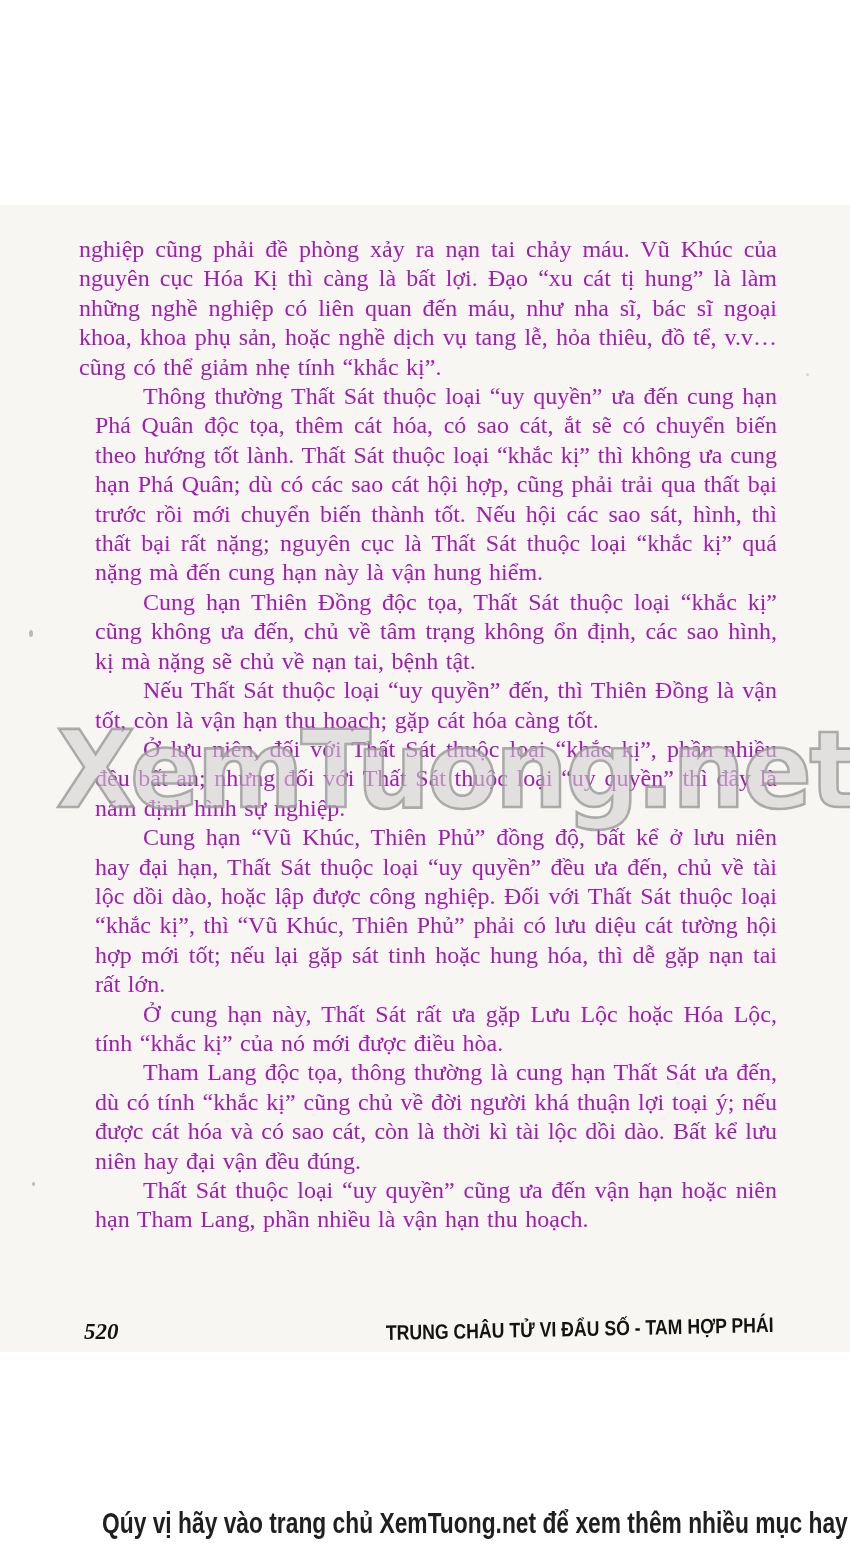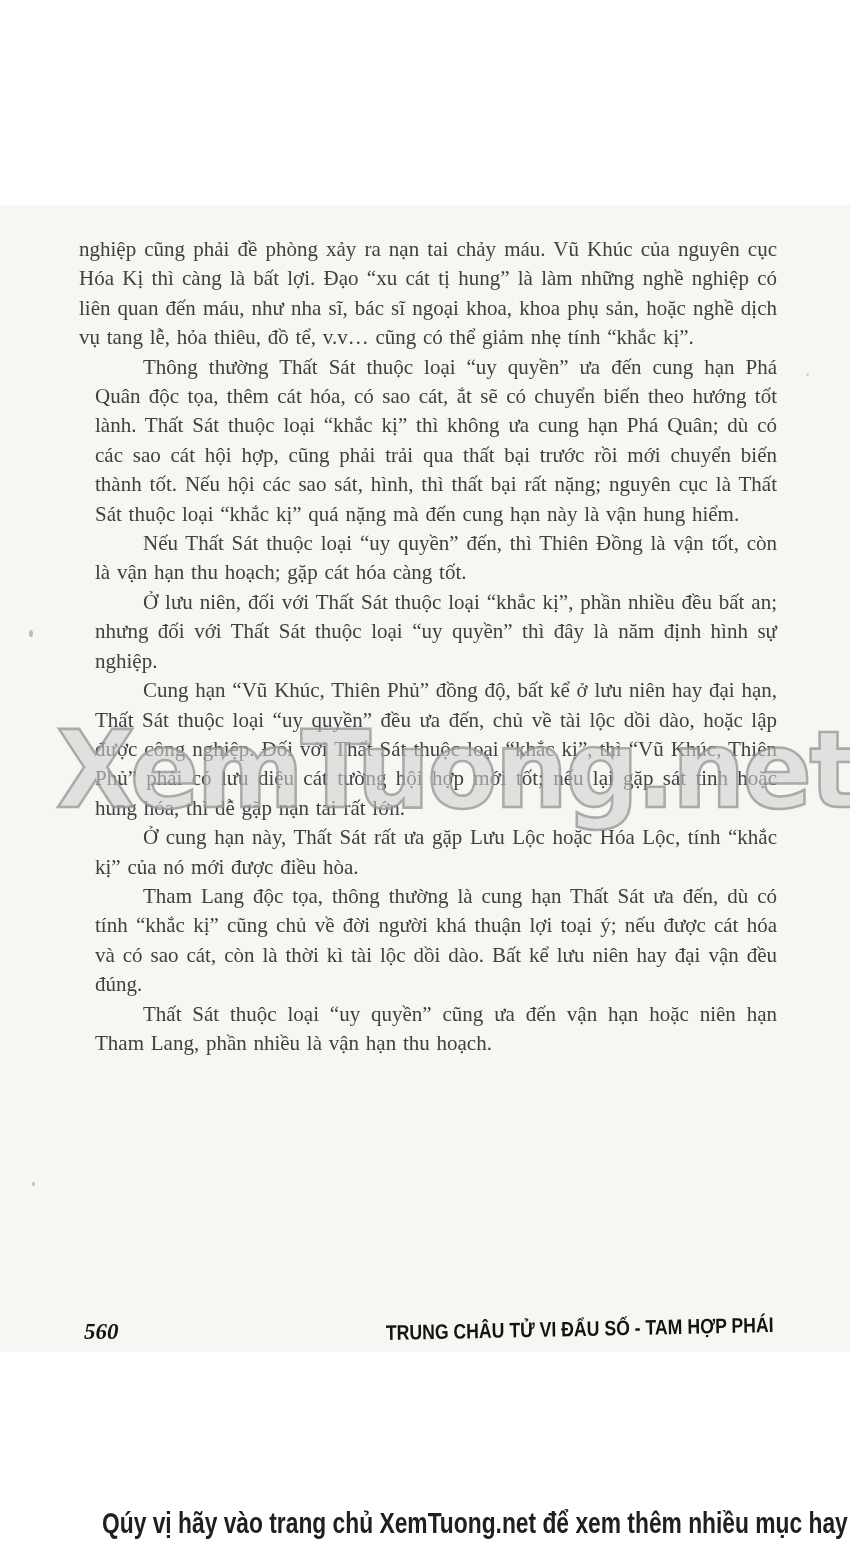--- a/index.html
+++ b/index.html
@@ -22,22 +22,22 @@
     top: 205px;
     width: 850px;
     height: 1147px;
     background: #f7f6f3;
   }
   .text-block {
     position: absolute;
     left: 79px;
     top: 30px;
     width: 698px;
-    color: #404040;
-    font-size: 21px;
+    color: #a21caf;
+    font-size: 24px;
     line-height: 29.4px;
     text-align: justify;
     z-index: 1;
   }
   .para {
     margin: 0;
     word-spacing: 1.5px;
   }
   .para.indent { text-indent: 48px; margin-left: 16px; }
   
@@ -114,31 +114,32 @@
 <body>
 
 <div class="page">
 
   <div class="scan">
 
     <div class="text-block">
 
     <p class="para">nghiệp cũng phải đề phòng xảy ra nạn tai chảy máu. Vũ Khúc của nguyên cục Hóa Kị thì càng là bất lợi. Đạo “xu cát tị hung” là làm những nghề nghiệp có liên quan đến máu, như nha sĩ, bác sĩ ngoại khoa, khoa phụ sản, hoặc nghề dịch vụ tang lễ, hỏa thiêu, đồ tể, v.v… cũng có thể giảm nhẹ tính “khắc kị”.</p>
         <p class="para indent">Thông thường Thất Sát thuộc loại “uy quyền” ưa đến cung hạn Phá Quân độc tọa, thêm cát hóa, có sao cát, ắt sẽ có chuyển biến theo hướng tốt lành. Thất Sát thuộc loại “khắc kị” thì không ưa cung hạn Phá Quân; dù có các sao cát hội hợp, cũng phải trải qua thất bại trước rồi mới chuyển biến thành tốt. Nếu hội các sao sát, hình, thì thất bại rất nặng; nguyên cục là Thất Sát thuộc loại “khắc kị” quá nặng mà đến cung hạn này là vận hung hiểm.</p>
+        <p class="para indent">Cung hạn Thiên Đồng độc tọa, Thất Sát thuộc loại “khắc kị” cũng không ưa đến, chủ về tâm trạng không ổn định, các sao hình, kị mà nặng sẽ chủ về nạn tai, bệnh tật.</p>
         <p class="para indent">Nếu Thất Sát thuộc loại “uy quyền” đến, thì Thiên Đồng là vận tốt, còn là vận hạn thu hoạch; gặp cát hóa càng tốt.</p>
         <p class="para indent">Ở lưu niên, đối với Thất Sát thuộc loại “khắc kị”, phần nhiều đều bất an; nhưng đối với Thất Sát thuộc loại “uy quyền” thì đây là năm định hình sự nghiệp.</p>
         <p class="para indent">Cung hạn “Vũ Khúc, Thiên Phủ” đồng độ, bất kể ở lưu niên hay đại hạn, Thất Sát thuộc loại “uy quyền” đều ưa đến, chủ về tài lộc dồi dào, hoặc lập được công nghiệp. Đối với Thất Sát thuộc loại “khắc kị”, thì “Vũ Khúc, Thiên Phủ” phải có lưu diệu cát tường hội hợp mới tốt; nếu lại gặp sát tinh hoặc hung hóa, thì dễ gặp nạn tai rất lớn.</p>
         <p class="para indent">Ở cung hạn này, Thất Sát rất ưa gặp Lưu Lộc hoặc Hóa Lộc, tính “khắc kị” của nó mới được điều hòa.</p>
         <p class="para indent">Tham Lang độc tọa, thông thường là cung hạn Thất Sát ưa đến, dù có tính “khắc kị” cũng chủ về đời người khá thuận lợi toại ý; nếu được cát hóa và có sao cát, còn là thời kì tài lộc dồi dào. Bất kể lưu niên hay đại vận đều đúng.</p>
         <p class="para indent">Thất Sát thuộc loại “uy quyền” cũng ưa đến vận hạn hoặc niên hạn Tham Lang, phần nhiều là vận hạn thu hoạch.</p>
       </div>
 
     <div class="watermark">XemTuong.net</div>
 
-    <div class="page-number">560</div>
+    <div class="page-number">520</div>
 
     <div class="running-title">TRUNG CHÂU TỬ VI ĐẨU SỐ - TAM HỢP PHÁI</div>
 
     <div class="speck s1"></div>
     <div class="speck s2"></div>
     <div class="speck s3"></div>
   </div>
 
   <div class="caption">Qúy vị hãy vào trang chủ XemTuong.net để xem thêm nhiều mục hay khác</div>
 

